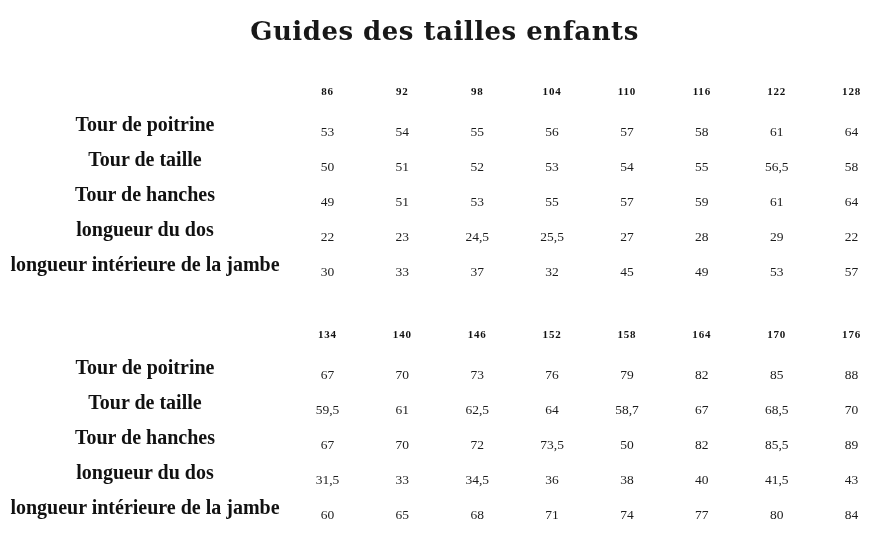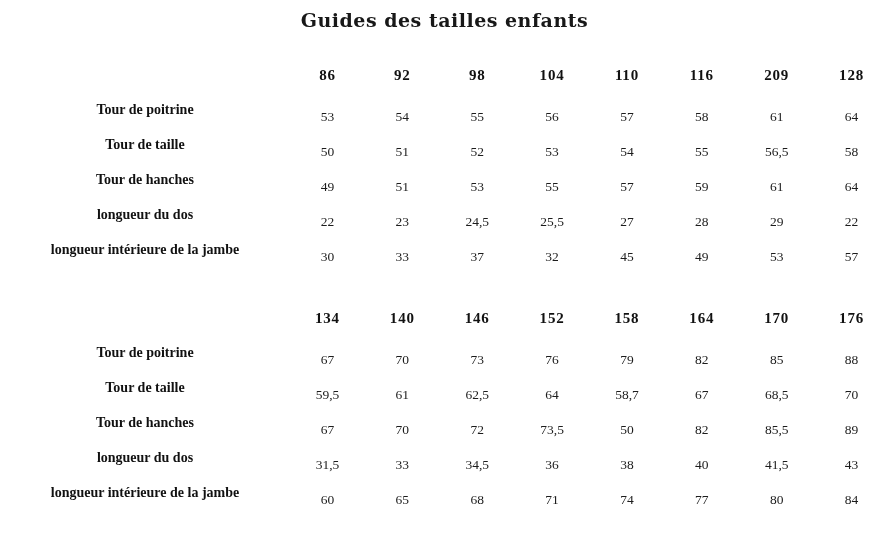--- a/index.html
+++ b/index.html
@@ -11,24 +11,24 @@
     position: relative;
     width: 889px;
     height: 540px;
     background: #ffffff;
     color: #1a1a1a;
     font-family: "Liberation Serif", serif;
     overflow: hidden;
   }
   .title {
     margin: 0;
-    padding-top: 9px;
+    padding-top: 16px;
     text-align: center;
     font-family: "DejaVu Serif", serif;
-    font-size: 19px;
+    font-size: 26px;
     font-weight: bold;
     letter-spacing: 0.5px;
     color: #181818;
   }
   .size-table {
     width: 889px;
   }
   .size-table.first  { margin-top: 27px; }
   .size-table.second { margin-top: 27px; }
   .trow {
@@ -38,28 +38,28 @@
     height: 35px;
   }
   .trow.header { margin-bottom: 6px; }
   .vcell {
     text-align: center;
     font-size: 13.5px;
     color: #1c1c1c;
   }
   .hcell {
     font-weight: bold;
-    font-size: 15px;
+    font-size: 11px;
     letter-spacing: 0.8px;
     color: #111111;
   }
   .label-cell {
     text-align: center;
     font-weight: bold;
-    font-size: 14px;
+    font-size: 20px;
     color: #111111;
     position: relative;
     top: -7px;
   }
   .trow.header .label-cell { top: 0; }
 </style>
 </head>
 <body>
 
 <div class="page">
@@ -67,21 +67,21 @@
   <div id="tables">
       <div class="size-table first">
         <div class="trow header">
           <div class="label-cell"></div>
           <div class="vcell hcell">86</div>
           <div class="vcell hcell">92</div>
           <div class="vcell hcell">98</div>
           <div class="vcell hcell">104</div>
           <div class="vcell hcell">110</div>
           <div class="vcell hcell">116</div>
-          <div class="vcell hcell">209</div>
+          <div class="vcell hcell">122</div>
           <div class="vcell hcell">128</div>
         </div>
         <div class="trow">
           <div class="label-cell">Tour de poitrine</div>
           <div class="vcell">53</div>
           <div class="vcell">54</div>
           <div class="vcell">55</div>
           <div class="vcell">56</div>
           <div class="vcell">57</div>
           <div class="vcell">58</div>

